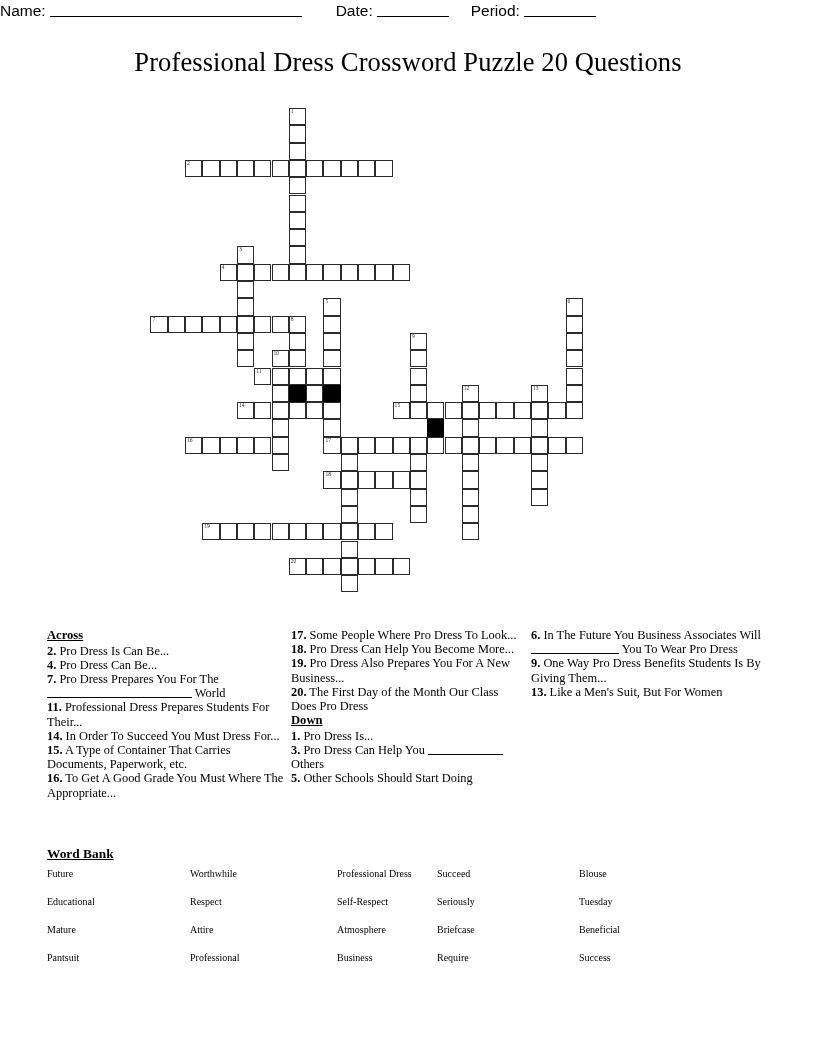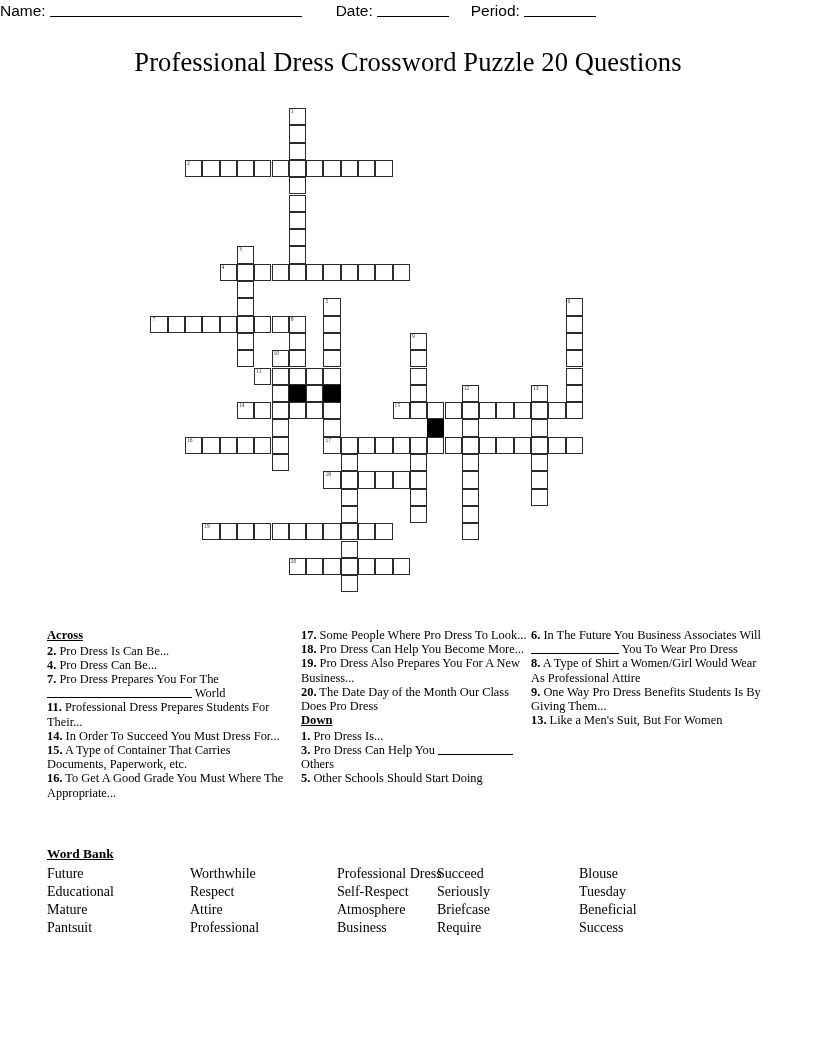--- a/index.html
+++ b/index.html
@@ -98,21 +98,21 @@
     width: 816px;
     height: 208px;
   }
   .clue-col {
     position: absolute;
     top: 0;
     font-size: 12.4px;
     line-height: 14.2px;
   }
   .clue-col.c1 { left: 47px;  width: 240px; }
-  .clue-col.c2 { left: 301px; width: 235px; }
+  .clue-col.c2 { left: 291px; width: 235px; }
   .clue-col.c3 { left: 531px; width: 240px; }
 
   .section-head {
     font-weight: bold;
     text-decoration: underline;
     font-size: 12.6px;
     line-height: 15px;
     margin: 0 0 0.5px 0;
   }
   .clue {
@@ -141,22 +141,22 @@
   .wb-head {
     font-weight: bold;
     text-decoration: underline;
     font-size: 13.4px;
     line-height: 17px;
     margin-bottom: 4px;
   }
   .wb-grid {
     display: grid;
     grid-template-columns: 143px 147px 100px 142px 160px;
-    row-gap: 3px;
-    font-size: 14px;
+    row-gap: 13px;
+    font-size: 10px;
     line-height: 15px;
   }
   .wb-cell { white-space: nowrap; }
 </style>
 </head>
 <body>
 
 <div class="header-line">
   <span class="hdr-label">Name:</span>
   <span class="rule name"></span>
@@ -380,29 +380,28 @@
       <p class="clue"><b>7.</b><span> Pro Dress Prepares You For The</span> <span class="blank-sm bl-w1"></span><span> World</span></p>
       <p class="clue"><b>11.</b><span> Professional Dress Prepares Students For Their...</span></p>
       <p class="clue"><b>14.</b><span> In Order To Succeed You Must Dress For...</span></p>
       <p class="clue"><b>15.</b><span> A Type of Container That Carries Documents, Paperwork, etc.</span></p>
       <p class="clue"><b>16.</b><span> To Get A Good Grade You Must Where The Appropriate...</span></p>
     </div>
   <div class="clue-col c2">
       <p class="clue"><b>17.</b><span> Some People Where Pro Dress To Look...</span></p>
       <p class="clue"><b>18.</b><span> Pro Dress Can Help You Become More...</span></p>
       <p class="clue"><b>19.</b><span> Pro Dress Also Prepares You For A New Business...</span></p>
-      <p class="clue"><b>20.</b><span> The Date Day of the Month Our Class Does Pro Dress</span></p>
+      <p class="clue"><b>20.</b><span> The First Day of the Month Our Class Does Pro Dress</span></p>
       <div class="section-head">Down</div>
       <p class="clue"><b>1.</b><span> Pro Dress Is...</span></p>
       <p class="clue"><b>3.</b><span> Pro Dress Can Help You</span> <span class="blank-sm bl-w2"></span><span> Others</span></p>
       <p class="clue"><b>5.</b><span> Other Schools Should Start Doing</span></p>
     </div>
   <div class="clue-col c3">
       <p class="clue"><b>6.</b><span> In The Future You Business Associates Will</span> <span class="blank-sm bl-w3"></span><span> You To Wear Pro Dress</span></p>
-      <p class="clue"><b>8.</b><span> A Type of Shirt a Women/Girl Would Wear As Professional Attire</span></p>
       <p class="clue"><b>9.</b><span> One Way Pro Dress Benefits Students Is By Giving Them...</span></p>
       <p class="clue"><b>13.</b><span> Like a Men's Suit, But For Women</span></p>
     </div>
 </div>
 
 <div id="wordbank">
   <div class="wb-head">Word Bank</div>
   <div class="wb-grid">
       <div class="wb-cell">Future</div>
       <div class="wb-cell">Worthwhile</div>

